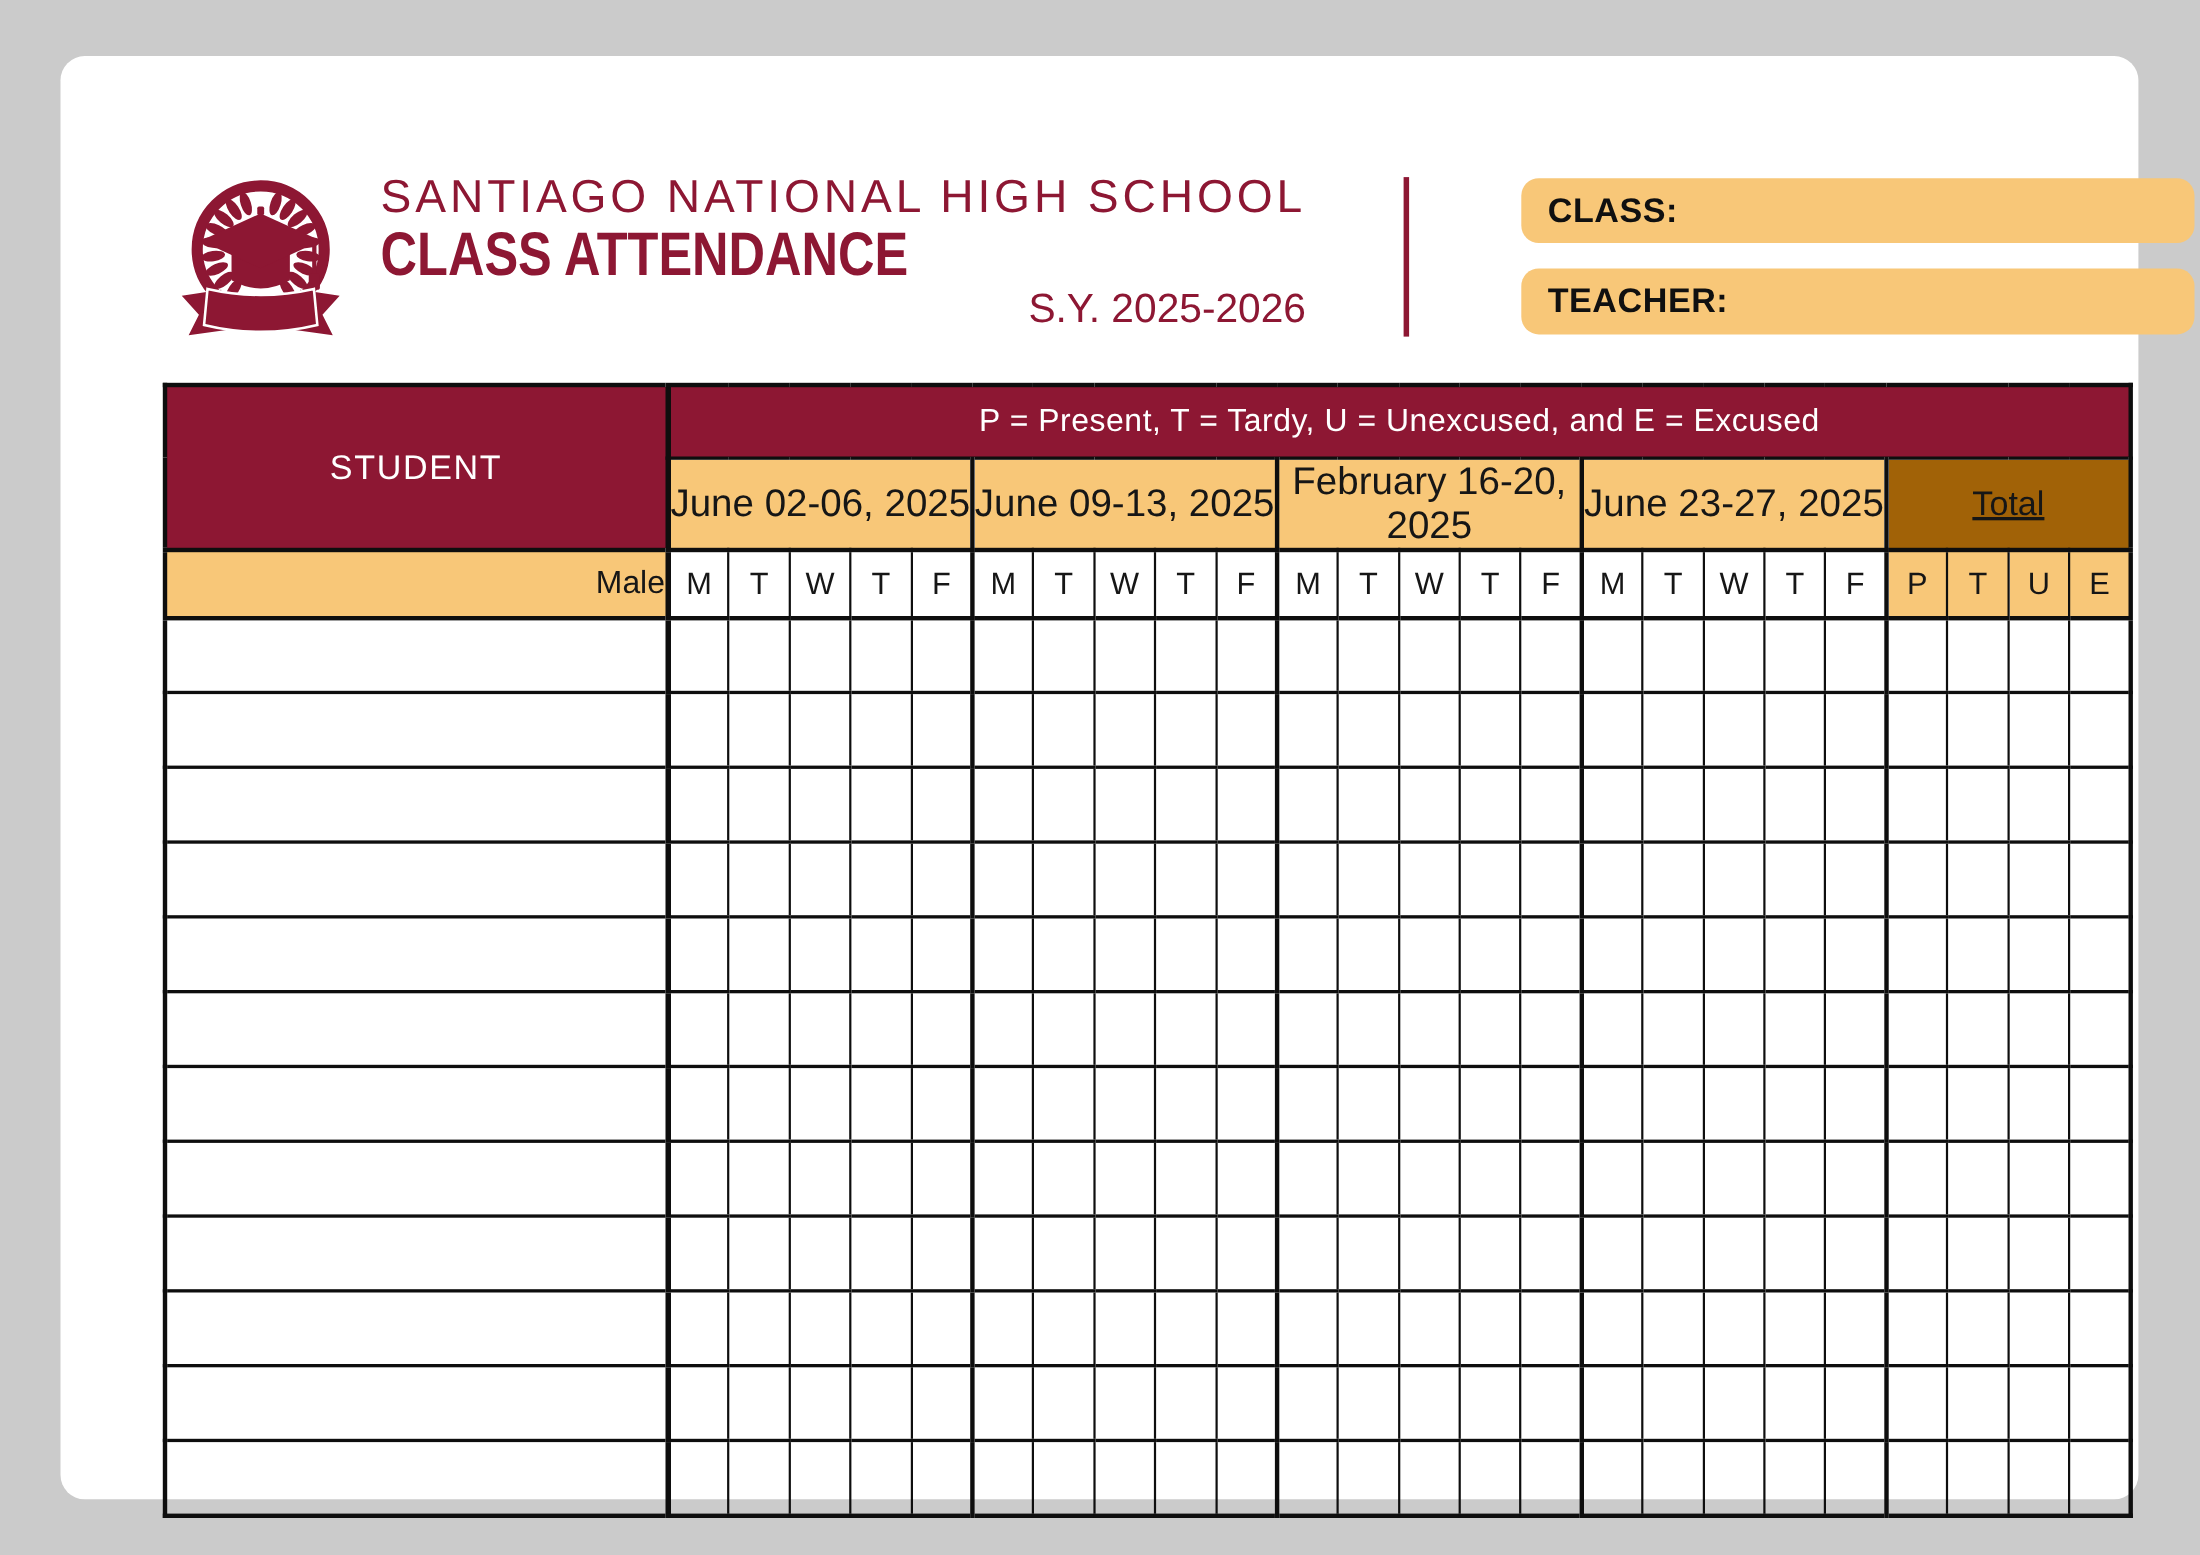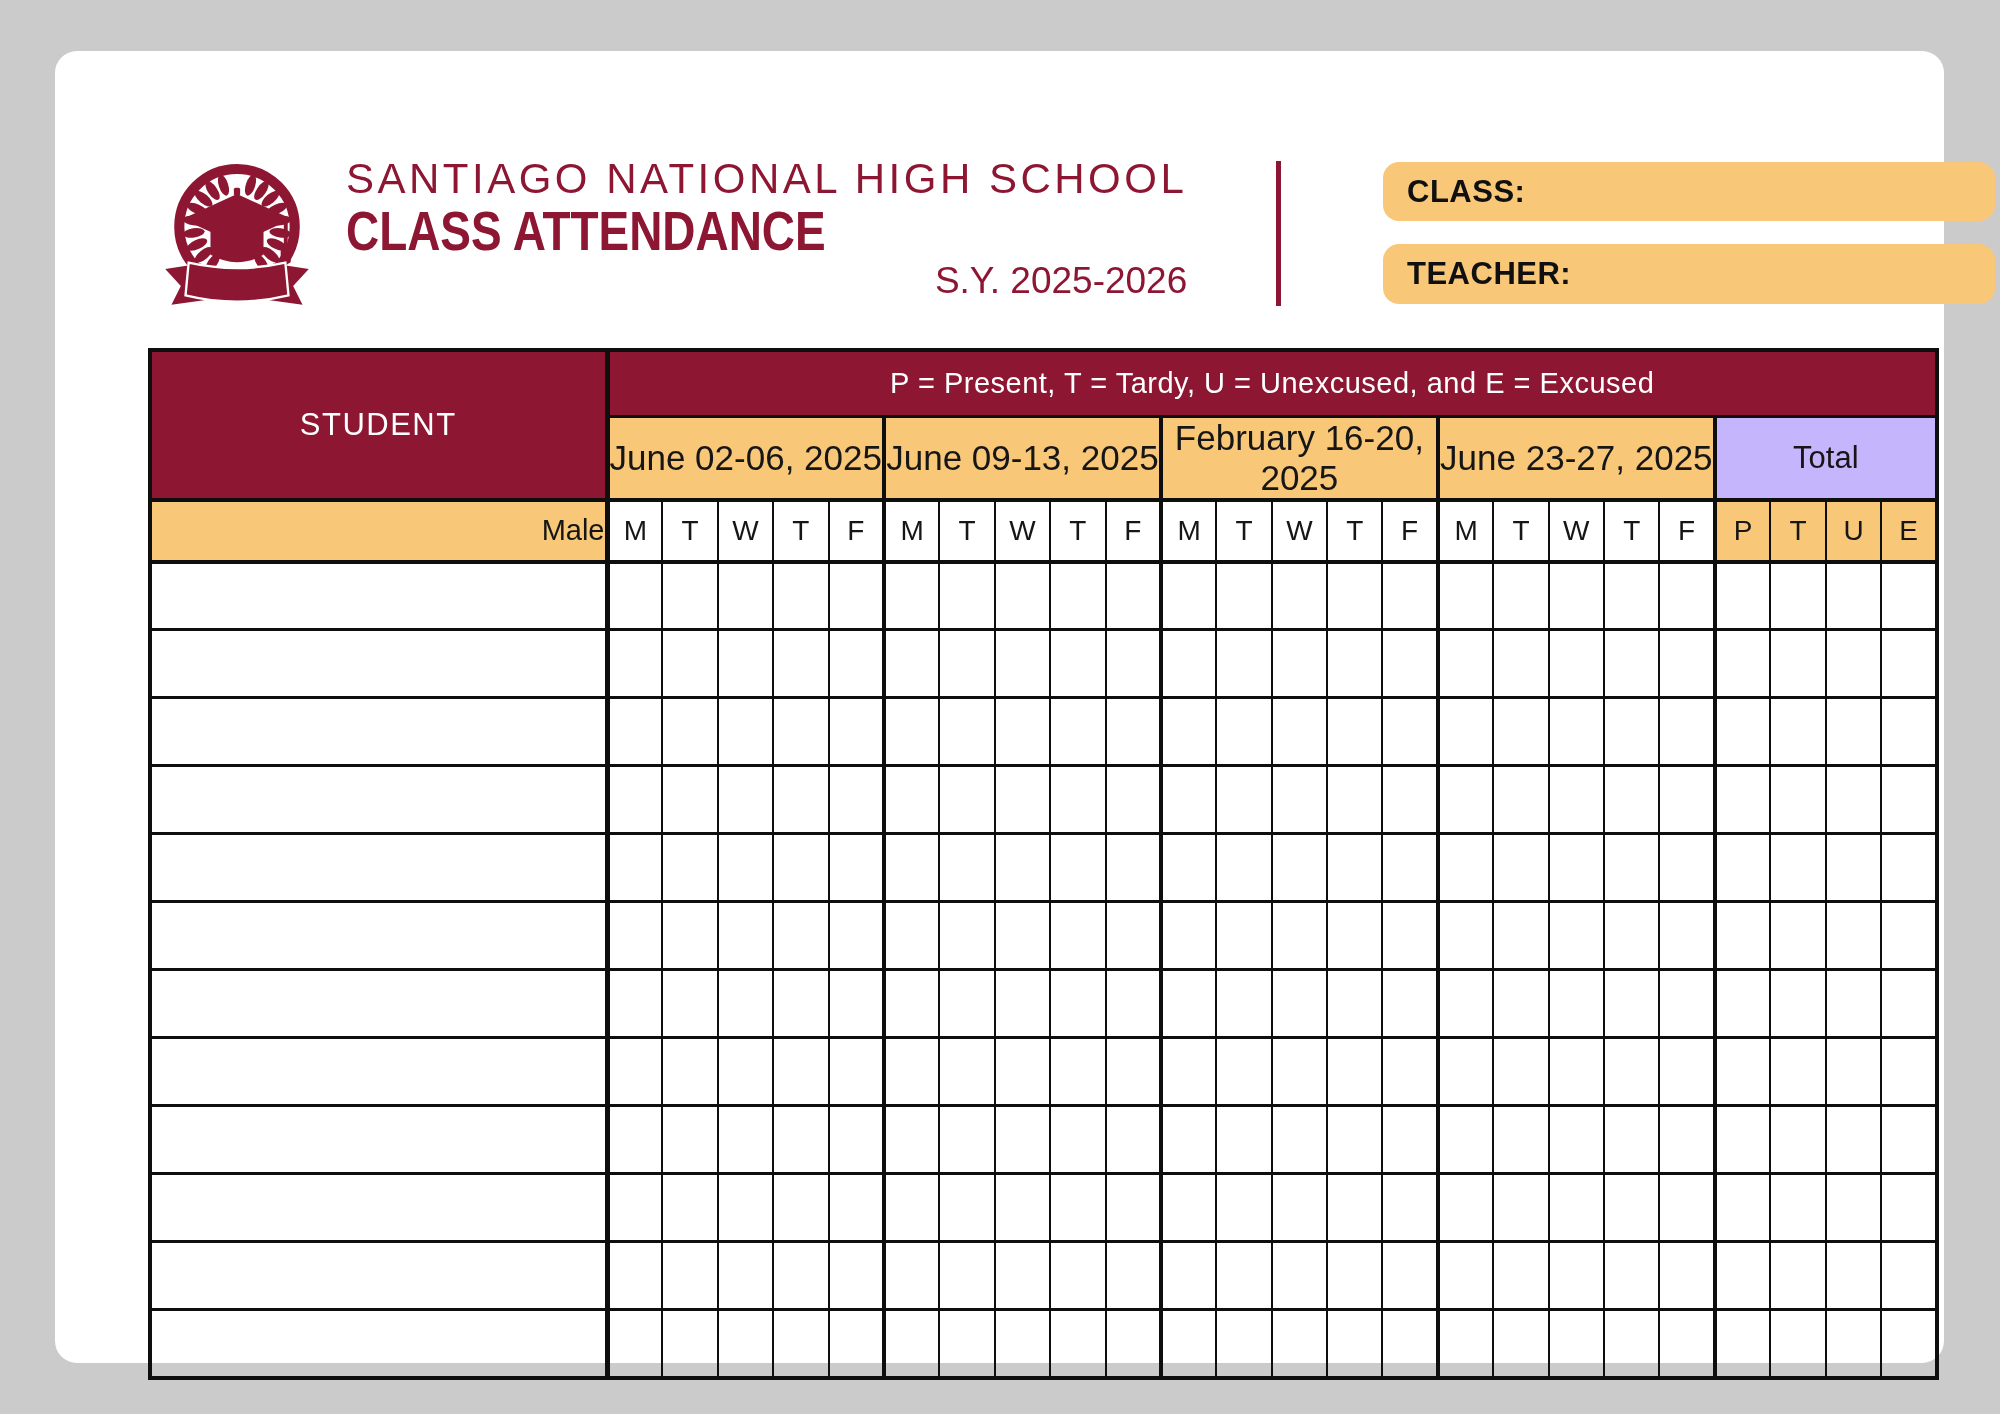--- a/index.html
+++ b/index.html
@@ -67,21 +67,21 @@
   td.legend-cell{
     background:var(--maroon);color:#fff;font-size:29px;letter-spacing:0.5px;
     border-bottom:3px solid var(--ink);
     text-align:center;
   }
   td.week-cell{
     background:var(--orange);font-size:35px;
     border-right:4px solid var(--ink);border-bottom:4px solid var(--ink);
   }
   td.total-head{
-    background:#c4b5fd;font-size:31px;border-bottom:4px solid var(--ink);
+    background:#a16207;font-size:31px;border-bottom:4px solid var(--ink);text-decoration:underline;
   }
   td.male-cell{
     background:var(--orange);font-size:29px;
     border-right:5px solid var(--ink);border-bottom:4px solid var(--ink);text-align:right;
   }
   td.day-cell{font-size:28px;border-bottom:4px solid var(--ink);}
   td.pt-cell{background:var(--orange);font-size:28px;border-bottom:4px solid var(--ink);}
   td.we{border-right:4px solid var(--ink);}           
   tr.body-row td{border-top:3px solid var(--ink);}
   td.name-cell{border-right:5px solid var(--ink);}

